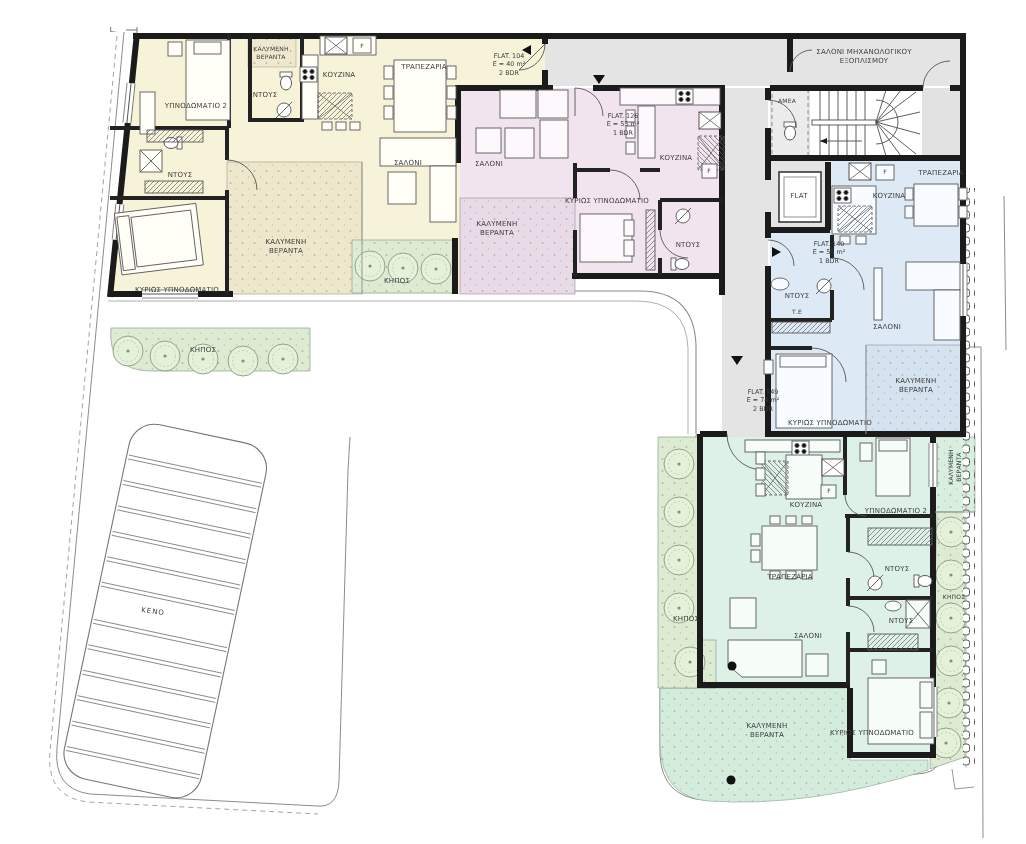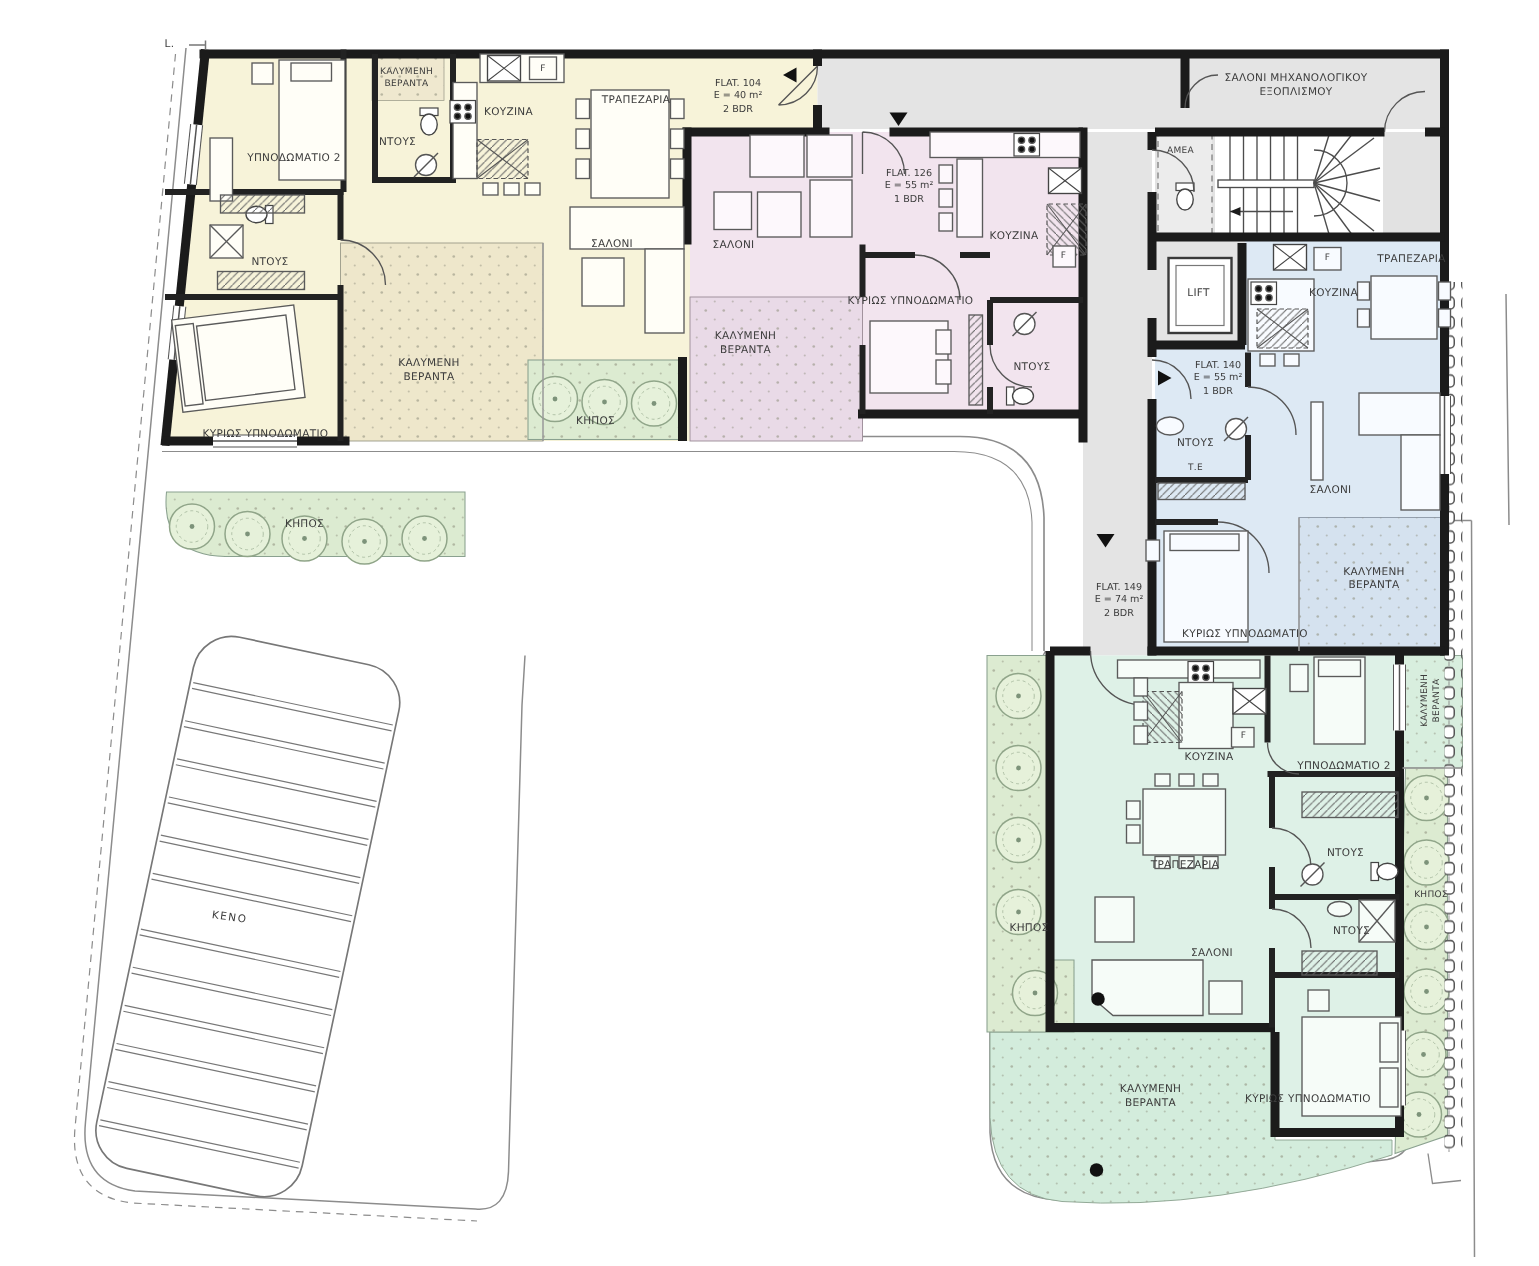--- a/index.html
+++ b/index.html
@@ -6,21 +6,21 @@
   .stage{position:relative;width:1026px;height:844px;background:#ffffff;overflow:hidden;
          font-family:"DejaVu Sans", sans-serif;}
   .stage svg{position:absolute;left:0;top:0;}
   .lbl{position:absolute;transform:translate(-50%,-50%);font-size:7px;line-height:1.25;
        color:#3c3c3c;text-align:center;white-space:nowrap;letter-spacing:.2px;}
   .lbl.wrap{white-space:normal;}
   .w46{width:46px}.w60{width:60px}.w64{width:64px}.w86{width:86px}.w92{width:92px}.w112{width:112px}
   .lbl.vert{transform:translate(-50%,-50%) rotate(-90deg);}
   .lbl.tilt{transform:translate(-50%,-50%) rotate(8deg);letter-spacing:1px;}
   .tblock{position:absolute;transform:translate(-50%,-50%);font-size:6.4px;line-height:1.3;
-          color:#3c3c3c;text-align:center;white-space:nowrap;}
+          color:#3c3c3c;text-align:center;white-space:nowrap;margin-left:17px;}
   .tiny{font-size:6px;}
 </style>
 </head>
 <body>
 
 <div class="stage">
 <svg width="1026" height="844" viewBox="0 0 1026 844">
   <defs>
     <pattern id="dots" width="12" height="12" patternUnits="userSpaceOnUse">
       <circle cx="2.5" cy="3" r="0.9" fill="#8e8e7c" opacity="0.55"></circle>
@@ -463,21 +463,21 @@
   <div>1 BDR</div>
 </div>
 <div class="lbl" style="left:676px;top:158px">ΚΟΥΖΙΝΑ</div>
 <div class="lbl tiny" style="left:709px;top:171px">F</div>
 <div class="lbl wrap w92" style="left:607px;top:201px">ΚΥΡΙΩΣ ΥΠΝΟΔΩΜΑΤΙΟ</div>
 <div class="lbl wrap w60" style="left:497px;top:229px">ΚΑΛΥΜΕΝΗ ΒΕΡΑΝΤΑ</div>
 <div class="lbl" style="left:688px;top:245px">ΝΤΟΥΣ</div>
 
 <div class="lbl wrap w112" style="left:864px;top:57px">ΣΑΛΟΝΙ ΜΗΧΑΝΟΛΟΓΙΚΟΥ ΕΞΟΠΛΙΣΜΟΥ</div>
 <div class="lbl tiny" style="left:787px;top:101px">ΑΜΕΑ</div>
-<div class="lbl" style="left:799px;top:196px">LIFT</div>
+<div class="lbl" style="left:799px;top:196px">FLAT</div>
 
 <div class="lbl tiny" style="left:885px;top:172px">F</div>
 <div class="lbl" style="left:941px;top:173px">ΤΡΑΠΕΖΑΡΙΑ</div>
 <div class="lbl" style="left:889px;top:196px">ΚΟΥΖΙΝΑ</div>
 <div class="tblock" style="left:812px;top:252px">
   <div>FLAT. 140</div>
   <div>E = 55 m²</div>
   <div>1 BDR</div>
 </div>
 <div class="lbl" style="left:797px;top:296px">ΝΤΟΥΣ</div>

